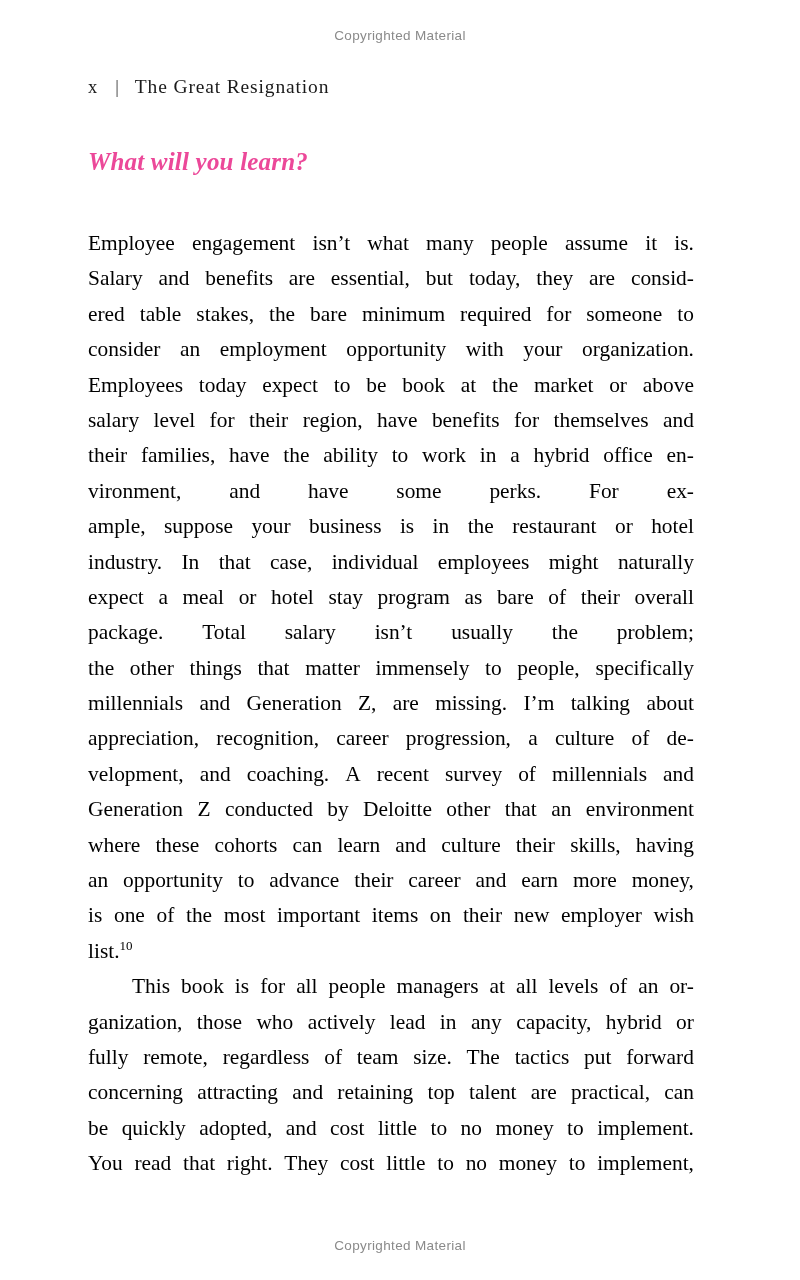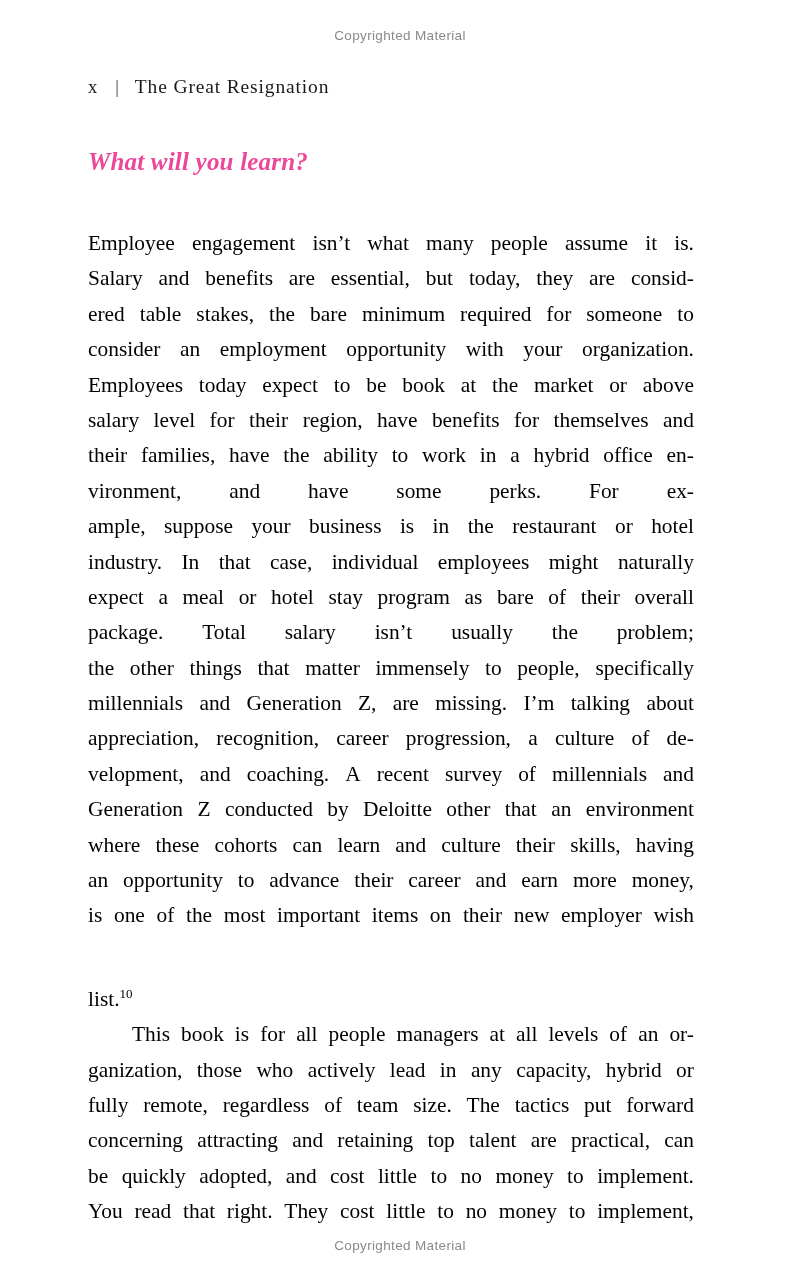--- a/index.html
+++ b/index.html
@@ -87,21 +87,20 @@
   }
   
   .body-line.justify {
     display: flex;
     justify-content: space-between;
     width: 606px;
   }
   .body-line.justify > span { white-space: pre; }
   .body-line.flush {
     display: block;
-    margin-top: 48px;
   }
   .indent-space {
     display: inline-block;
     width: 33px;
   }
   sup.fn {
     font-size: 13px;
     vertical-align: super;
     line-height: 0;
   }

